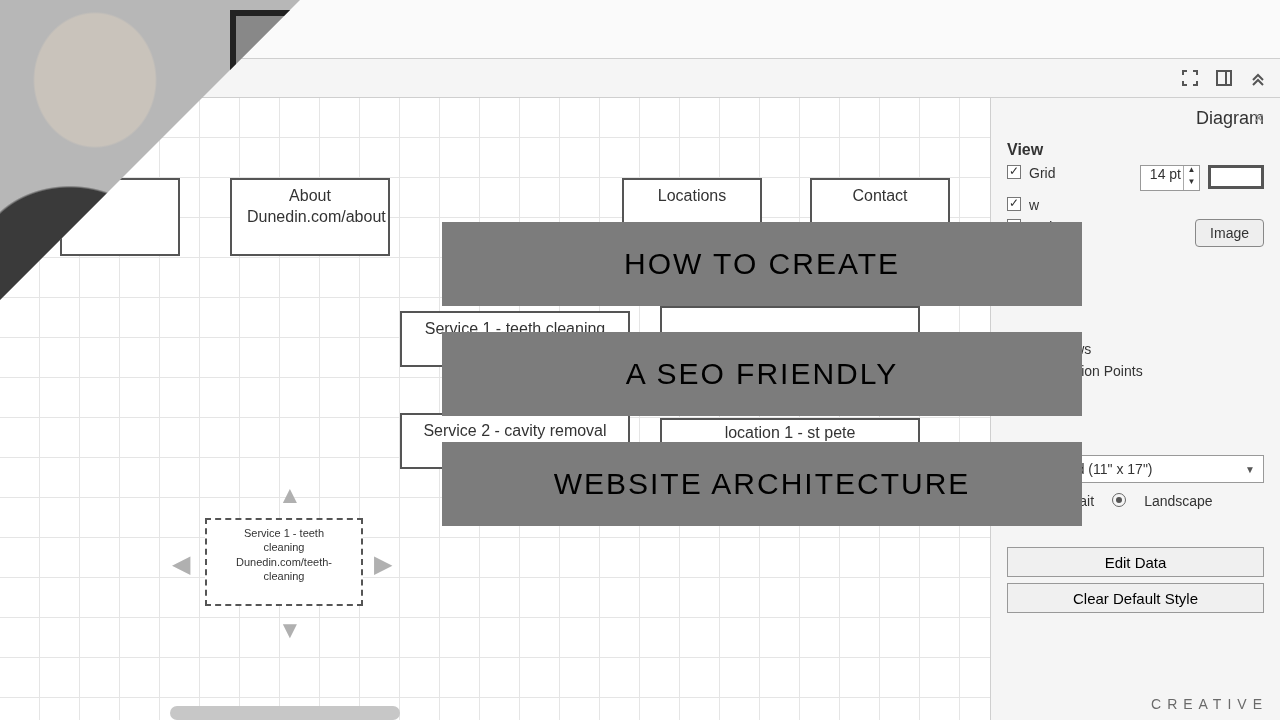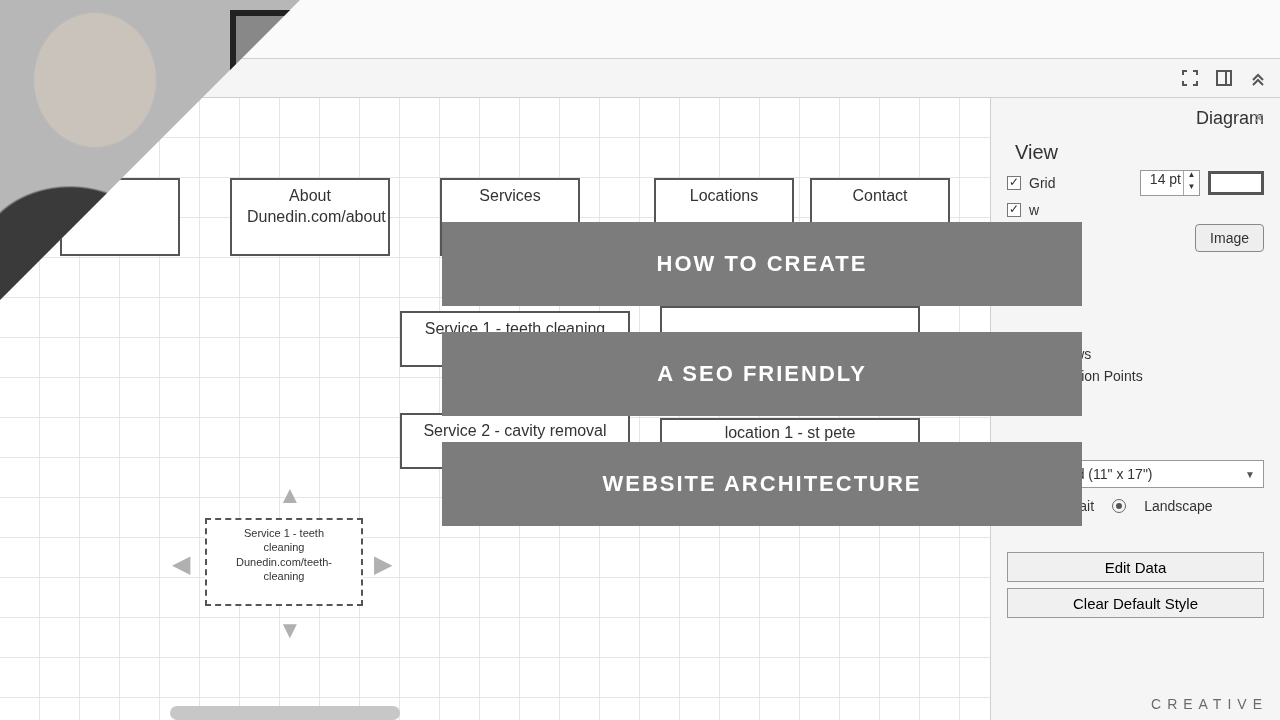--- a/index.html
+++ b/index.html
@@ -26,22 +26,22 @@
     repeating-linear-gradient(to bottom, transparent 0, transparent 39px, var(--grid) 39px, var(--grid) 40px),
     #fff; overflow:hidden; }
   .node { position:absolute; border:2px solid #555; background:#fff; text-align:center; font-size:16px; line-height:1.3; padding:6px 15px; }
   .node.sel { border-style:dashed; }
   .arrow-hint{ position:absolute; color:#b0b0b0; font-size:24px; }
 
   
   .panel { position:absolute; top:98px; right:0; bottom:0; width:290px; background:var(--panel); border-left:1px solid var(--line); padding:10px 16px; font-size:15px; color:#333; overflow:hidden;}
   .panel h3 { font-size:18px; font-weight:normal; text-align:right; margin-bottom:12px; position:relative;}
   .panel .close { position:absolute; right:0; top:0; color:#999; font-size:18px;}
-  .sec-title{ font-size:20px; margin:8px 8px 6px; font-weight:normal;}
-  .row{ display:flex; align-items:center; gap:8px; margin:6px 0; font-size:14px;}
+  .sec-title{ font-size:16px; margin:8px 0 6px; font-weight:bold;}
+  .row{ display:flex; align-items:flex-start; gap:8px; margin:6px 0; font-size:14px;}
   .cb{ width:14px; height:14px; border:1px solid #777; background:#fff; display:inline-block; position:relative;}
   .cb.on::after{ content:"✓"; position:absolute; font-size:12px; left:1px; top:-2px;}
   .spacer-right{ margin-left:auto; }
   .num-field{ width:60px; height:26px; border:1px solid #999; background:#fff; text-align:right; padding-right:18px; font-size:14px; position:relative;}
   .num-field .spin{ position:absolute; right:0; top:0; bottom:0; width:16px; border-left:1px solid #aaa; display:flex; flex-direction:column;}
   .num-field .spin span{ flex:1; font-size:8px; text-align:center; line-height:1;}
   .swatch{ width:56px; height:24px; border:3px solid #555; background:#fff;}
   .btn{ border:1px solid #888; background:#eee; height:28px; padding:0 14px; border-radius:4px; font-size:14px; display:flex; align-items:center; justify-content:center;}
   .select{ width:100%; height:28px; border:1px solid #999; background:#fff; padding:0 8px; font-size:14px; display:flex; align-items:center; position:relative;}
   .select::after{ content:"▼"; position:absolute; right:8px; font-size:10px; color:#555;}
@@ -55,21 +55,21 @@
   .photo-frame{ position:absolute; right:-20px; top:10px; width:90px; height:72px; border:6px solid #222; background:#888;}
   .doorknob{ position:absolute; left:180px; top:146px; width:18px; height:18px; border-radius:50%; background:#4a4a4a;}
   .person{ position:absolute; left:0; top:0; width:260px; height:300px;
            background:radial-gradient(100px 110px at 95px 80px,#c9c3bb 0,#c9c3bb 60%,transparent 62%),
                       radial-gradient(150px 120px at 70px 260px,#3a3a3a 0,#3a3a3a 60%,transparent 62%);}
 
   
   .diag{ position:absolute; left:-200px; top:-120px; width:700px; height:200px; background:#6f6f6f; transform:rotate(-45deg); transform-origin:top left;}
 
   
-  .title-bar{ position:absolute; left:442px; width:640px; height:84px; background:var(--overlay-bg); display:flex; align-items:center; justify-content:center; color:#ffffff; font-size:22px; letter-spacing:2px; font-weight:700; font-family:"Arial Narrow",Arial,sans-serif;}
+  .title-bar{ position:absolute; left:442px; width:640px; height:84px; background:var(--overlay-bg); display:flex; align-items:center; justify-content:center; color:#000000; font-size:30px; letter-spacing:2px; font-weight:400; font-family:"Arial Narrow",Arial,sans-serif;}
   .tb1{ top:222px; } .tb2{ top:332px; } .tb3{ top:442px; }
 
   
   .logo{ position:absolute; right:12px; bottom:8px; text-align:right; color:#6a6a6a;}
   .logo .zd{ font-size:44px; font-weight:800; font-style:italic; line-height:0.8;}
   .logo .zd span{ color:#8a8a8a;}
   .logo .sub{ font-size:14px; letter-spacing:6px;text-align:right;}
 
   
   .hscroll{ position:absolute; left:170px; bottom:0; width:230px; height:14px; background:#c7c7c7; border-radius:7px;}
@@ -119,22 +119,21 @@
         </svg>
       </div>
   </div>
 </div>
 
 <div class="canvas-wrap">
 
   <div class="node" style="left:60px; top:80px; width:120px; height:78px;"></div>
   <div class="node" style="left:230px; top:80px; width:160px; height:78px; white-space:pre-line;">About
 Dunedin.com/about</div>
-  <div class="node" style="left:440px; top:80px; width:140px; height:78px;">Services</div>
-  <div class="node" style="left:654px; top:80px; width:140px; height:78px;">Locations</div>
+  <div class="node" style="left:622px; top:80px; width:140px; height:78px;">Locations</div>
   <div class="node" style="left:810px; top:80px; width:140px; height:78px;">Contact</div>
 
   <div class="node" style="left:400px; top:213px; width:230px; height:56px; white-space:pre-line;">Service 1 - teeth cleaning
 Dun</div>
   <div class="node" style="left:660px; top:208px; width:260px; height:78px;"></div>
 
   <div class="node" style="left:400px; top:315px; width:230px; height:56px; white-space:pre-line;">Service 2 - cavity removal
 Dun</div>
   <div class="node" style="left:660px; top:320px; width:260px; height:40px; padding-top:3px;">location 1 - st pete</div>
 

